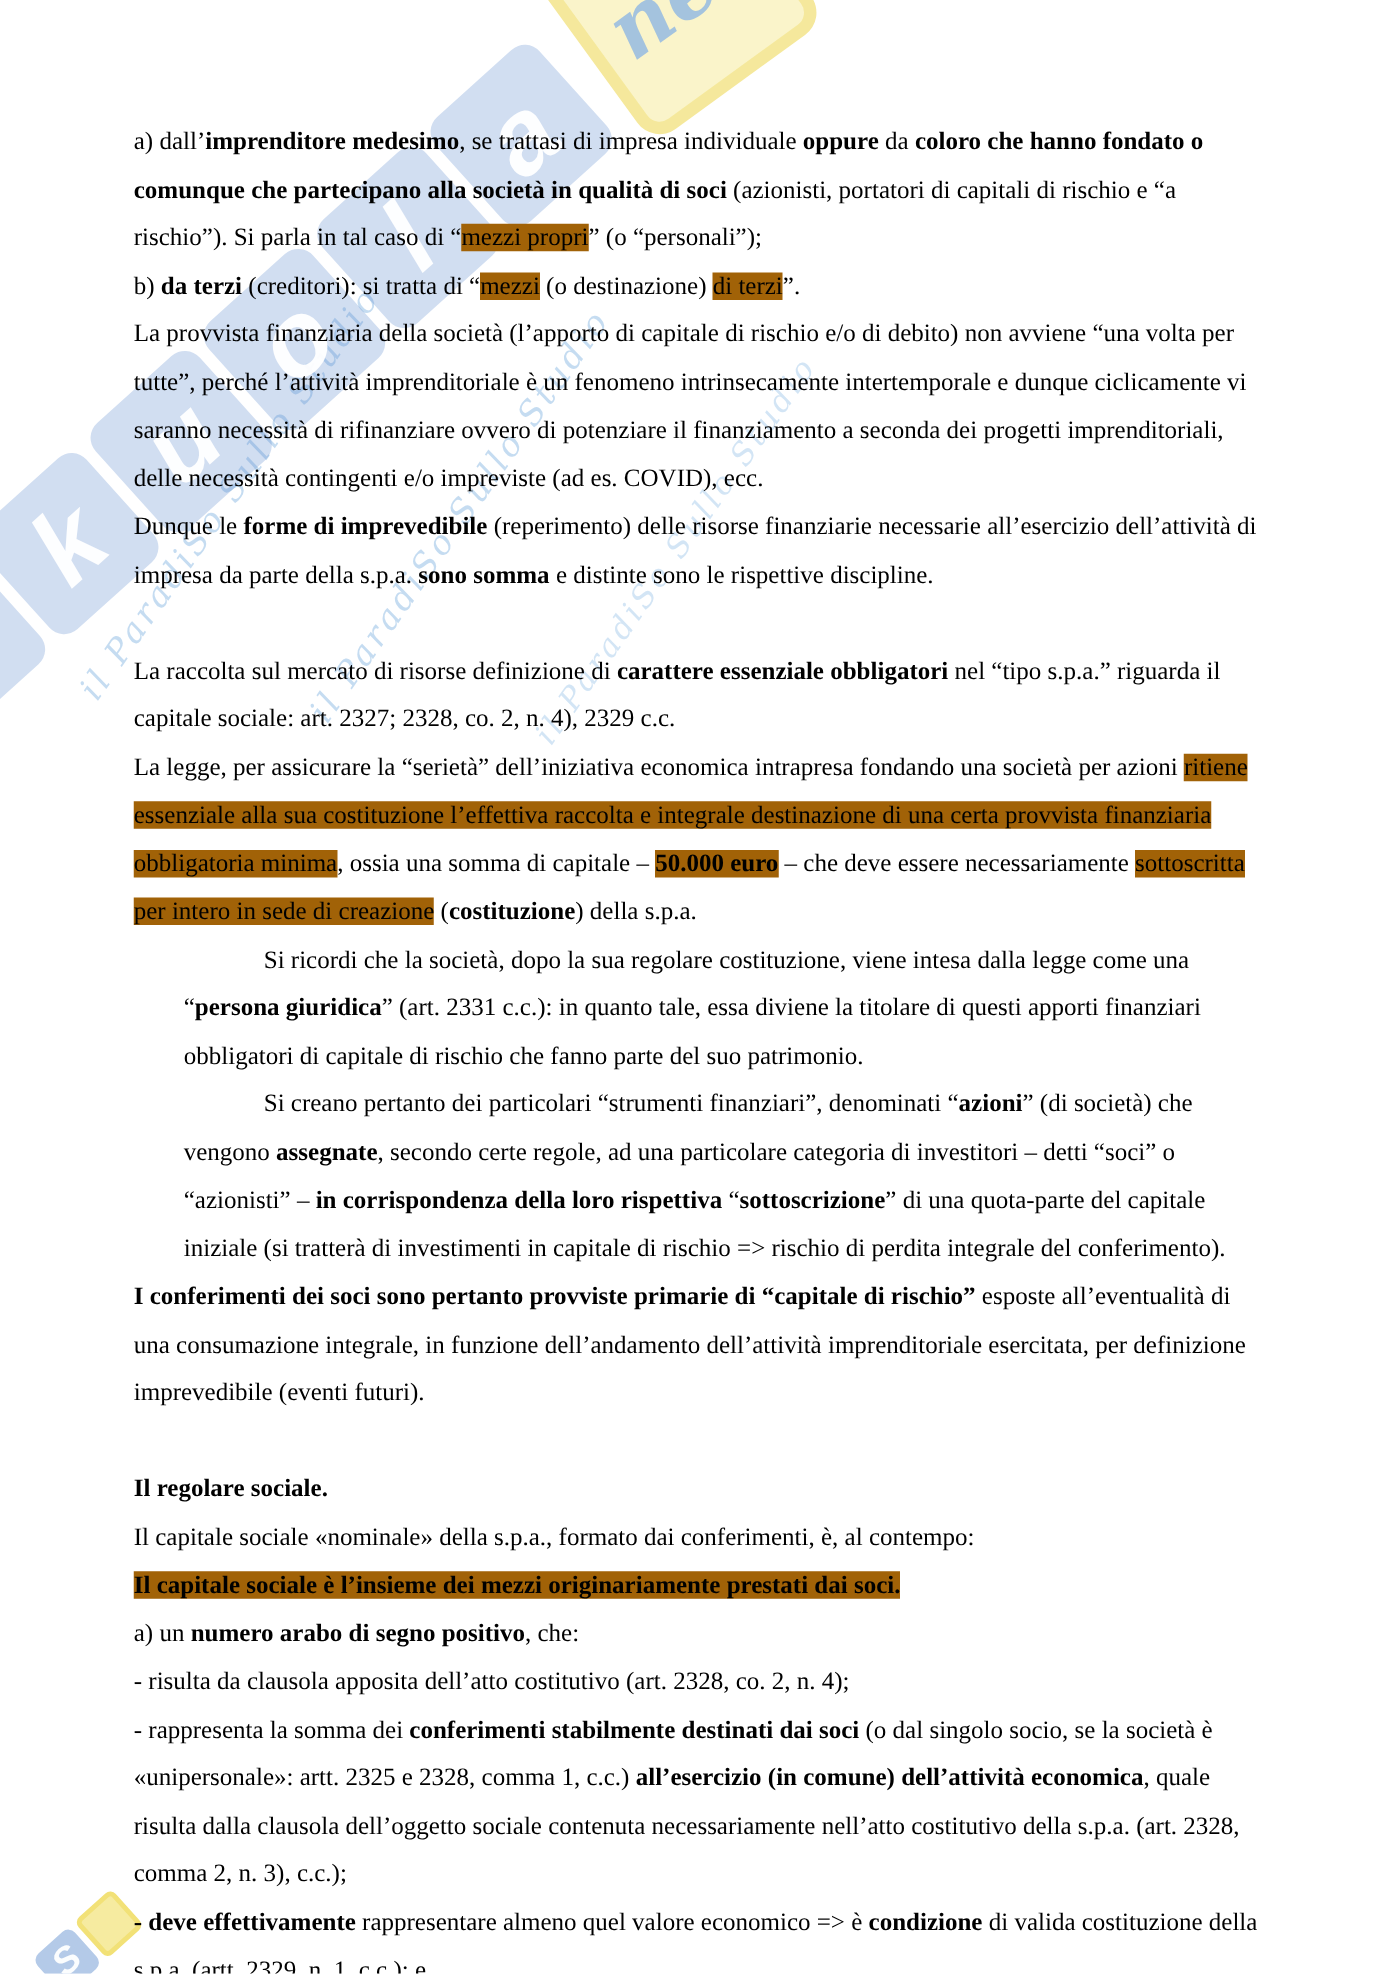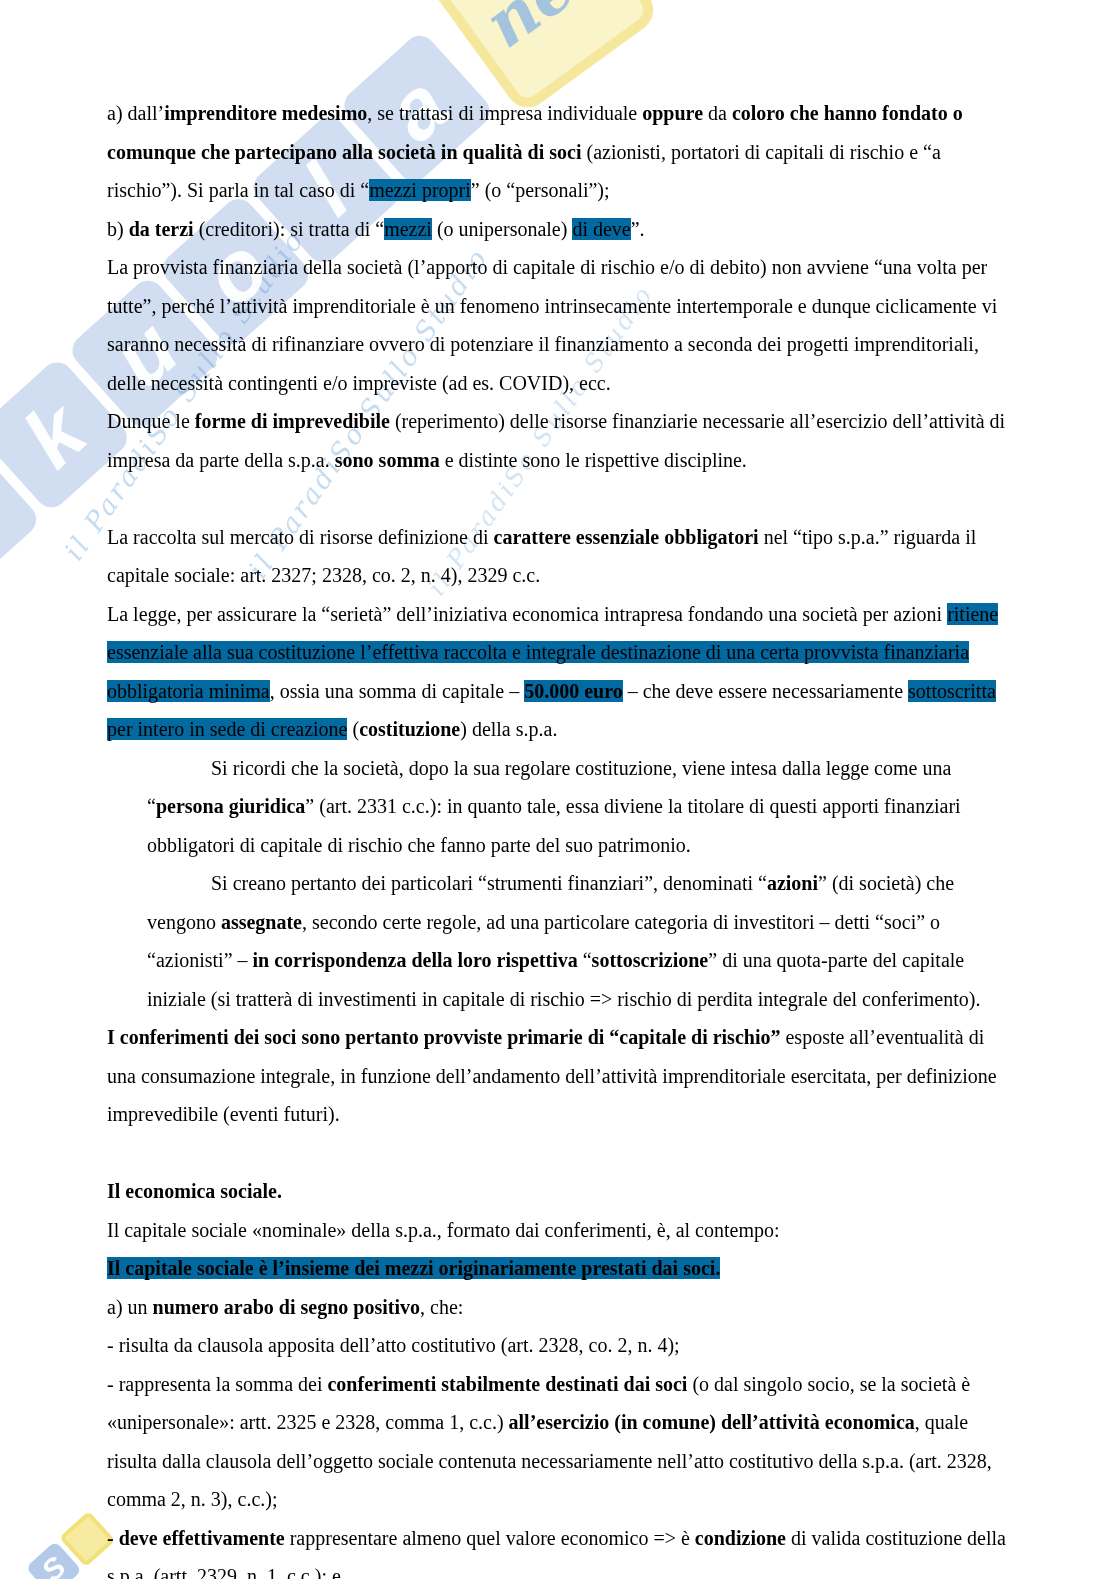--- a/index.html
+++ b/index.html
@@ -64,21 +64,21 @@
   
   .doc{
     position:absolute;left:107px;top:94px;width:906px;z-index:2;
     font-size:20px;line-height:38.5px;color:#000000;
     text-align:left;
   }
   .para{margin:0;}
   .para.indent{text-indent:64px;margin-left:40px;}
   .para.spacer{height:38.5px;}
   .b{font-weight:bold;font-family:Liberation Serif, serif;}
-  .hl{background-color:#0369a1;}
+  .hl{background-color:#a16207;}
 </style>
 </head>
 <body>
 
 <div class="page">
 
   <div class="wm">
     <span class="wm-script s1">il ParadiSo Sullo Studio</span>
     <span class="wm-script s2">il ParadiSo Sullo Studio</span>
     <span class="wm-script s3">il ParadiSo Sullo Studio</span>
@@ -94,31 +94,31 @@
       </div>
     <div class="wm-corner">
       <span class="mini-blue">S</span>
       <span class="mini-yellow"></span>
     </div>
   </div>
 
   <div class="doc">
 
       <p class="para"><span>a) dall’</span><span class="b">imprenditore medesimo</span><span>, se trattasi di impresa individuale </span><span class="b">oppure</span><span> da </span><span class="b">coloro che hanno fondato o comunque che partecipano alla società in qualità di soci</span><span> (azionisti, portatori di capitali di rischio e “a rischio”). Si parla in tal caso di “</span><span class="hl">mezzi propri</span><span>” (o “personali”);</span></p>
-      <p class="para"><span>b) </span><span class="b">da terzi</span><span> (creditori): si tratta di “</span><span class="hl">mezzi</span><span> (o unipersonale) </span><span class="hl">di deve</span><span>”.</span></p>
+      <p class="para"><span>b) </span><span class="b">da terzi</span><span> (creditori): si tratta di “</span><span class="hl">mezzi</span><span> (o destinazione) </span><span class="hl">di terzi</span><span>”.</span></p>
       <p class="para"><span>La provvista finanziaria della società (l’apporto di capitale di rischio e/o di debito) non avviene “una volta per tutte”, perché l’attività imprenditoriale è un fenomeno intrinsecamente intertemporale e dunque ciclicamente vi saranno necessità di rifinanziare ovvero di potenziare il finanziamento a seconda dei progetti imprenditoriali, delle necessità contingenti e/o impreviste (ad es. COVID), ecc.</span></p>
       <p class="para"><span>Dunque le </span><span class="b">forme di imprevedibile</span><span> (reperimento) delle risorse finanziarie necessarie all’esercizio dell’attività di impresa da parte della s.p.a. </span><span class="b">sono somma</span><span> e distinte sono le rispettive discipline.</span></p>
       <p class="para spacer"></p>
       <p class="para"><span>La raccolta sul mercato di risorse definizione di </span><span class="b">carattere essenziale obbligatori</span><span> nel “tipo s.p.a.” riguarda il capitale sociale: art. 2327; 2328, co. 2, n. 4), 2329 c.c.</span></p>
       <p class="para"><span>La legge, per assicurare la “serietà” dell’iniziativa economica intrapresa fondando una società per azioni </span><span class="hl">ritiene essenziale alla sua costituzione l’effettiva raccolta e integrale destinazione di una certa provvista finanziaria obbligatoria minima</span><span>, ossia una somma di capitale – </span><span class="b hl">50.000 euro</span><span> – che deve essere necessariamente </span><span class="hl">sottoscritta per intero in sede di creazione</span><span> (</span><span class="b">costituzione</span><span>) della s.p.a.</span></p>
       <p class="para indent"><span>Si ricordi che la società, dopo la sua regolare costituzione, viene intesa dalla legge come una “</span><span class="b">persona giuridica</span><span>” (art. 2331 c.c.): in quanto tale, essa diviene la titolare di questi apporti finanziari obbligatori di capitale di rischio che fanno parte del suo patrimonio.</span></p>
       <p class="para indent"><span>Si creano pertanto dei particolari “strumenti finanziari”, denominati “</span><span class="b">azioni</span><span>” (di società) che vengono </span><span class="b">assegnate</span><span>, secondo certe regole, ad una particolare categoria di investitori – detti “soci” o “azionisti” – </span><span class="b">in corrispondenza della loro rispettiva</span><span> “</span><span class="b">sottoscrizione</span><span>” di una quota-parte del capitale iniziale (si tratterà di investimenti in capitale di rischio =&gt; rischio di perdita integrale del conferimento).</span></p>
       <p class="para"><span class="b">I conferimenti dei soci sono pertanto provviste primarie di “capitale di rischio”</span><span> esposte all’eventualità di una consumazione integrale, in funzione dell’andamento dell’attività imprenditoriale esercitata, per definizione imprevedibile (eventi futuri).</span></p>
       <p class="para spacer"></p>
-      <p class="para"><span class="b">Il economica sociale.</span></p>
+      <p class="para"><span class="b">Il regolare sociale.</span></p>
       <p class="para"><span>Il capitale sociale «nominale» della s.p.a., formato dai conferimenti, è, al contempo:</span></p>
       <p class="para"><span class="b hl">Il capitale sociale è l’insieme dei mezzi originariamente prestati dai soci.</span></p>
       <p class="para"><span>a) un </span><span class="b">numero arabo di segno positivo</span><span>, che:</span></p>
       <p class="para"><span>- risulta da clausola apposita dell’atto costitutivo (art. 2328, co. 2, n. 4);</span></p>
       <p class="para"><span>- rappresenta la somma dei </span><span class="b">conferimenti stabilmente destinati dai soci</span><span> (o dal singolo socio, se la società è «unipersonale»: artt. 2325 e 2328, comma 1, c.c.) </span><span class="b">all’esercizio (in comune) dell’attività economica</span><span>, quale risulta dalla clausola dell’oggetto sociale contenuta necessariamente nell’atto costitutivo della s.p.a. (art. 2328, comma 2, n. 3), c.c.);</span></p>
       <p class="para"><span class="b">- deve effettivamente</span><span> rappresentare almeno quel valore economico =&gt; è </span><span class="b">condizione</span><span> di valida costituzione della s.p.a. (artt. 2329, n. 1, c.c.); e </span></p>
     </div>
 
 </div>
 

